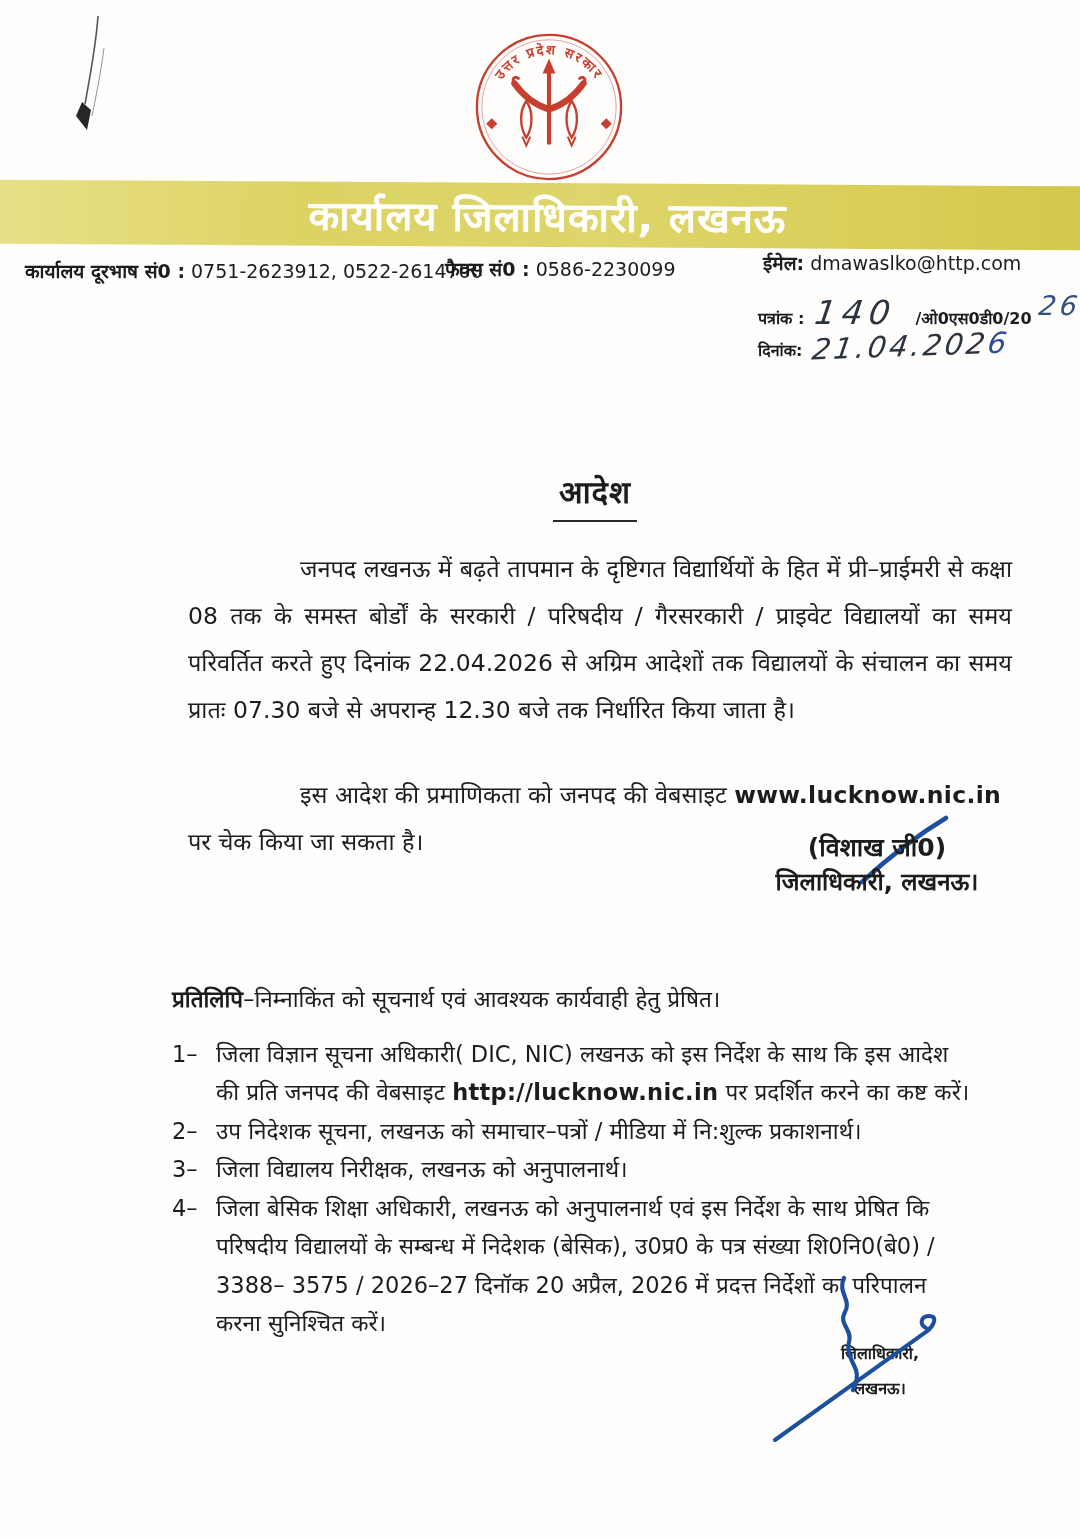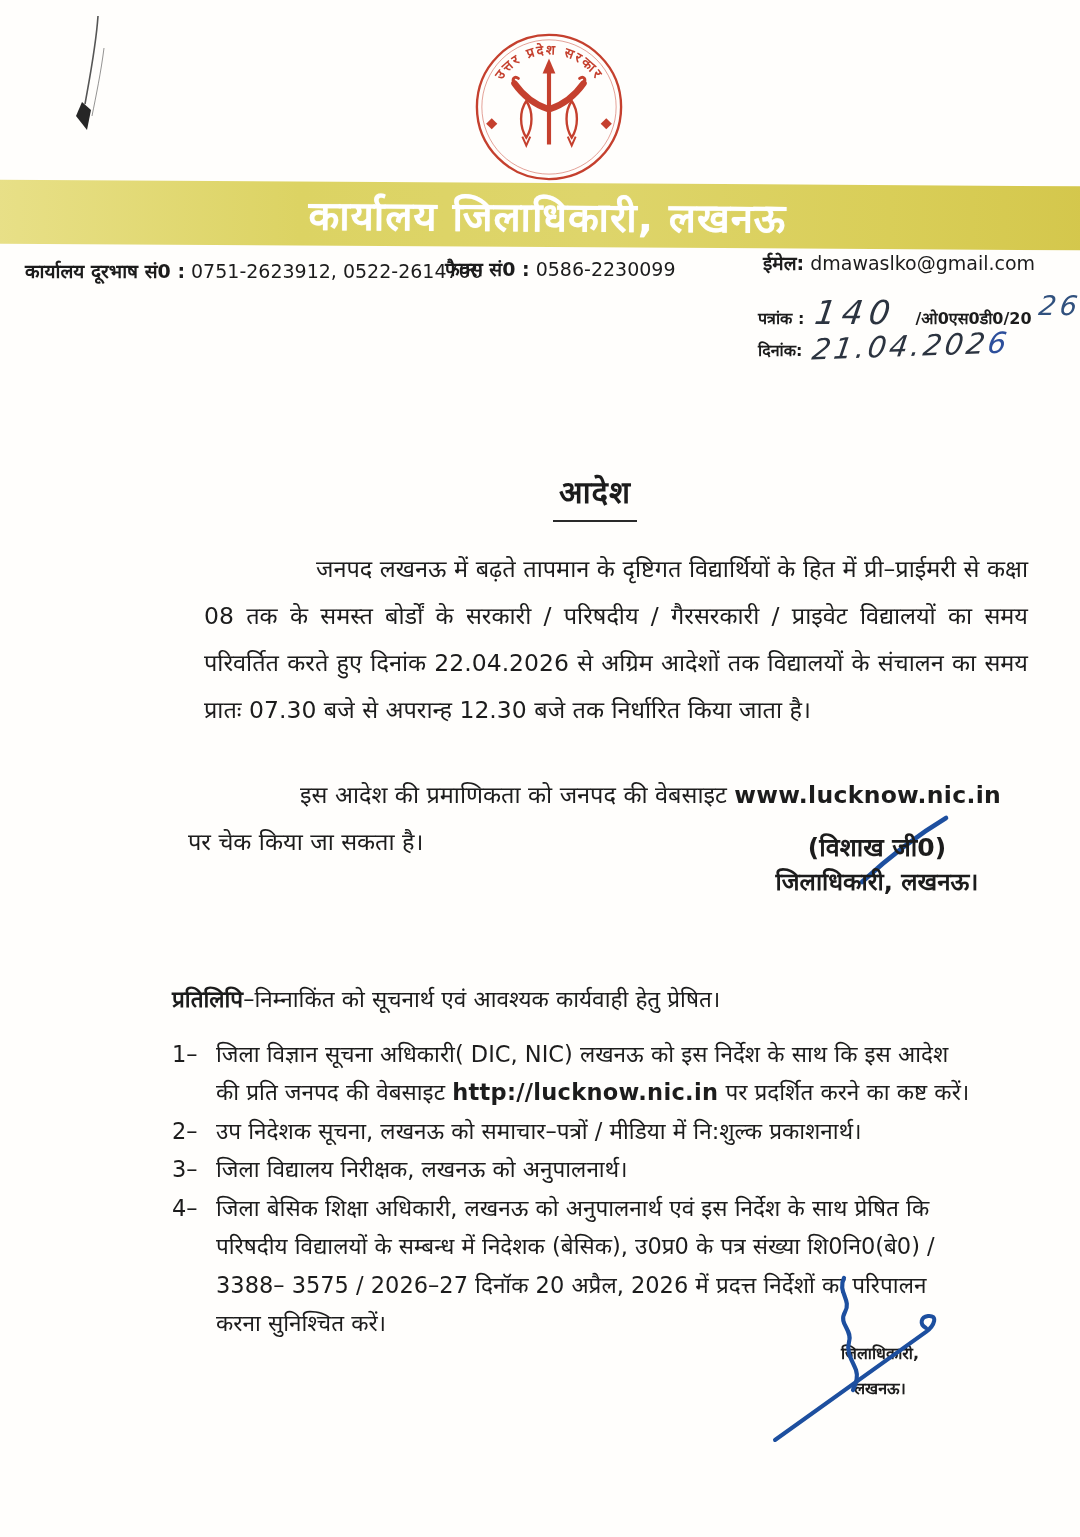--- a/index.html
+++ b/index.html
@@ -43,21 +43,21 @@
   .hand-year{font-size:27px;color:#31517e;position:relative;top:-9px;letter-spacing:4px;margin-left:2px;}
   .hand-dinank{font-size:29px;letter-spacing:3px;margin-left:6px;line-height:32px;transform:skewX(-10deg) rotate(-2deg);}
   .hand-blue{color:#2d4f9b;}
   
   .order-title-wrap{position:absolute;left:110px;top:450px;width:970px;text-align:center;margin-top:20px;}
   .order-title{
     display:inline-block;font-size:31px;font-weight:700;
     border-bottom:2.5px solid #2a2a2a;padding:0 6px 8px;letter-spacing:1px;
   }
   .para{position:absolute;left:188px;width:824px;font-size:23.5px;line-height:47px;text-align:justify;}
-  .para-1{top:546px;text-indent:112px;margin-left:16px;}
+  .para-1{top:546px;text-indent:112px;}
   .para-2{top:772px;text-indent:112px;text-align:left;}
   .url{font-weight:600;letter-spacing:.3px;}
   
   .sig1{position:absolute;left:772px;top:831px;width:210px;text-align:center;}
   .sig1-name{font-size:25px;font-weight:700;line-height:34px;}
   .sig1-desig{font-size:24px;font-weight:700;line-height:34px;}
   .sig1-stroke{position:absolute;left:852px;top:810px;width:100px;height:78px;}
   .sig2{position:absolute;left:780px;top:1336px;width:200px;text-align:center;}
   .sig2-line{font-size:16px;font-weight:700;line-height:35px;}
   .sig2-stroke{position:absolute;left:740px;top:1262px;width:330px;height:210px;pointer-events:none;}
@@ -119,21 +119,21 @@
     <div class="contact c-phone">
       <b>कार्यालय दूरभाष सं0 :</b>
       <span>0751-2623912, 0522-2614700</span>
     </div>
     <div class="contact c-fax">
       <b>फैक्स सं0 :</b>
       <span>0586-2230099</span>
     </div>
     <div class="contact c-email">
       <b>ईमेल:</b>
-      <span>dmawaslko@gmail.com</span>
+      <span>dmawaslko@http.com</span>
     </div>
   </div>
 
   <div class="ref">
     <div class="ref-line">
       <span class="ref-label">पत्रांक :</span>
       <span class="hand hand-patrank">140</span>
       <span class="ref-label">/ओ0एस0डी0/20</span>
       <span class="hand hand-year">26</span>
     </div>

